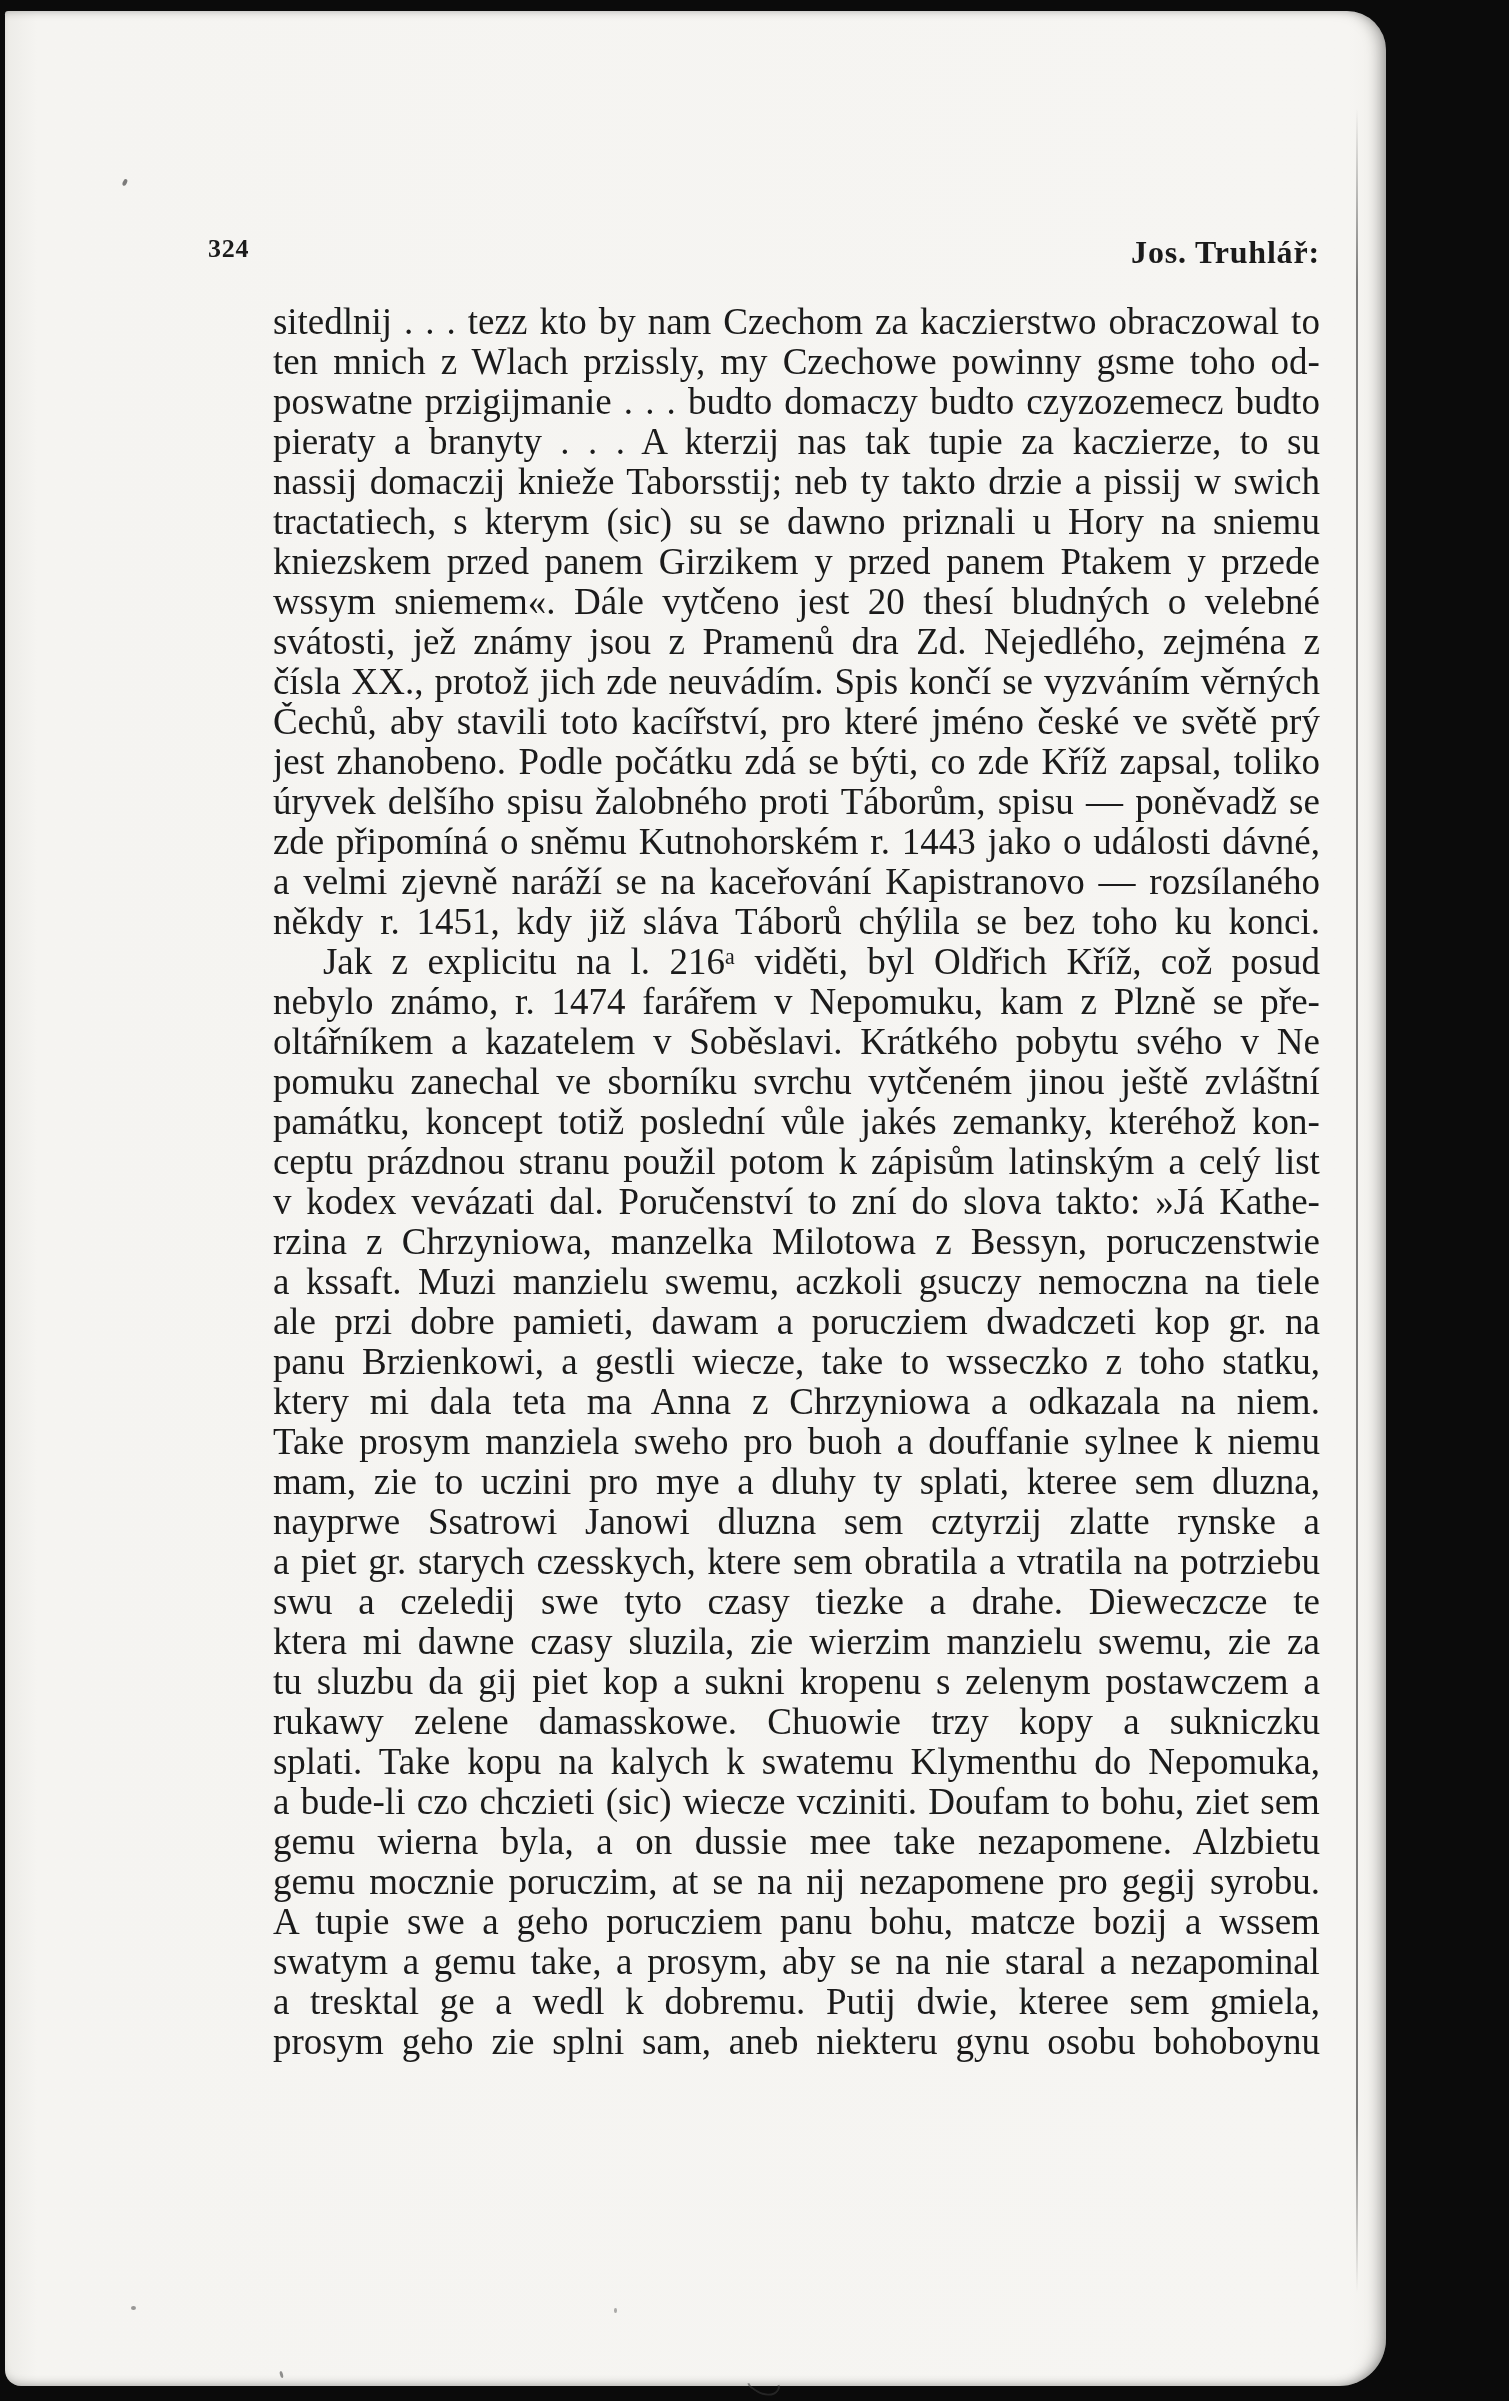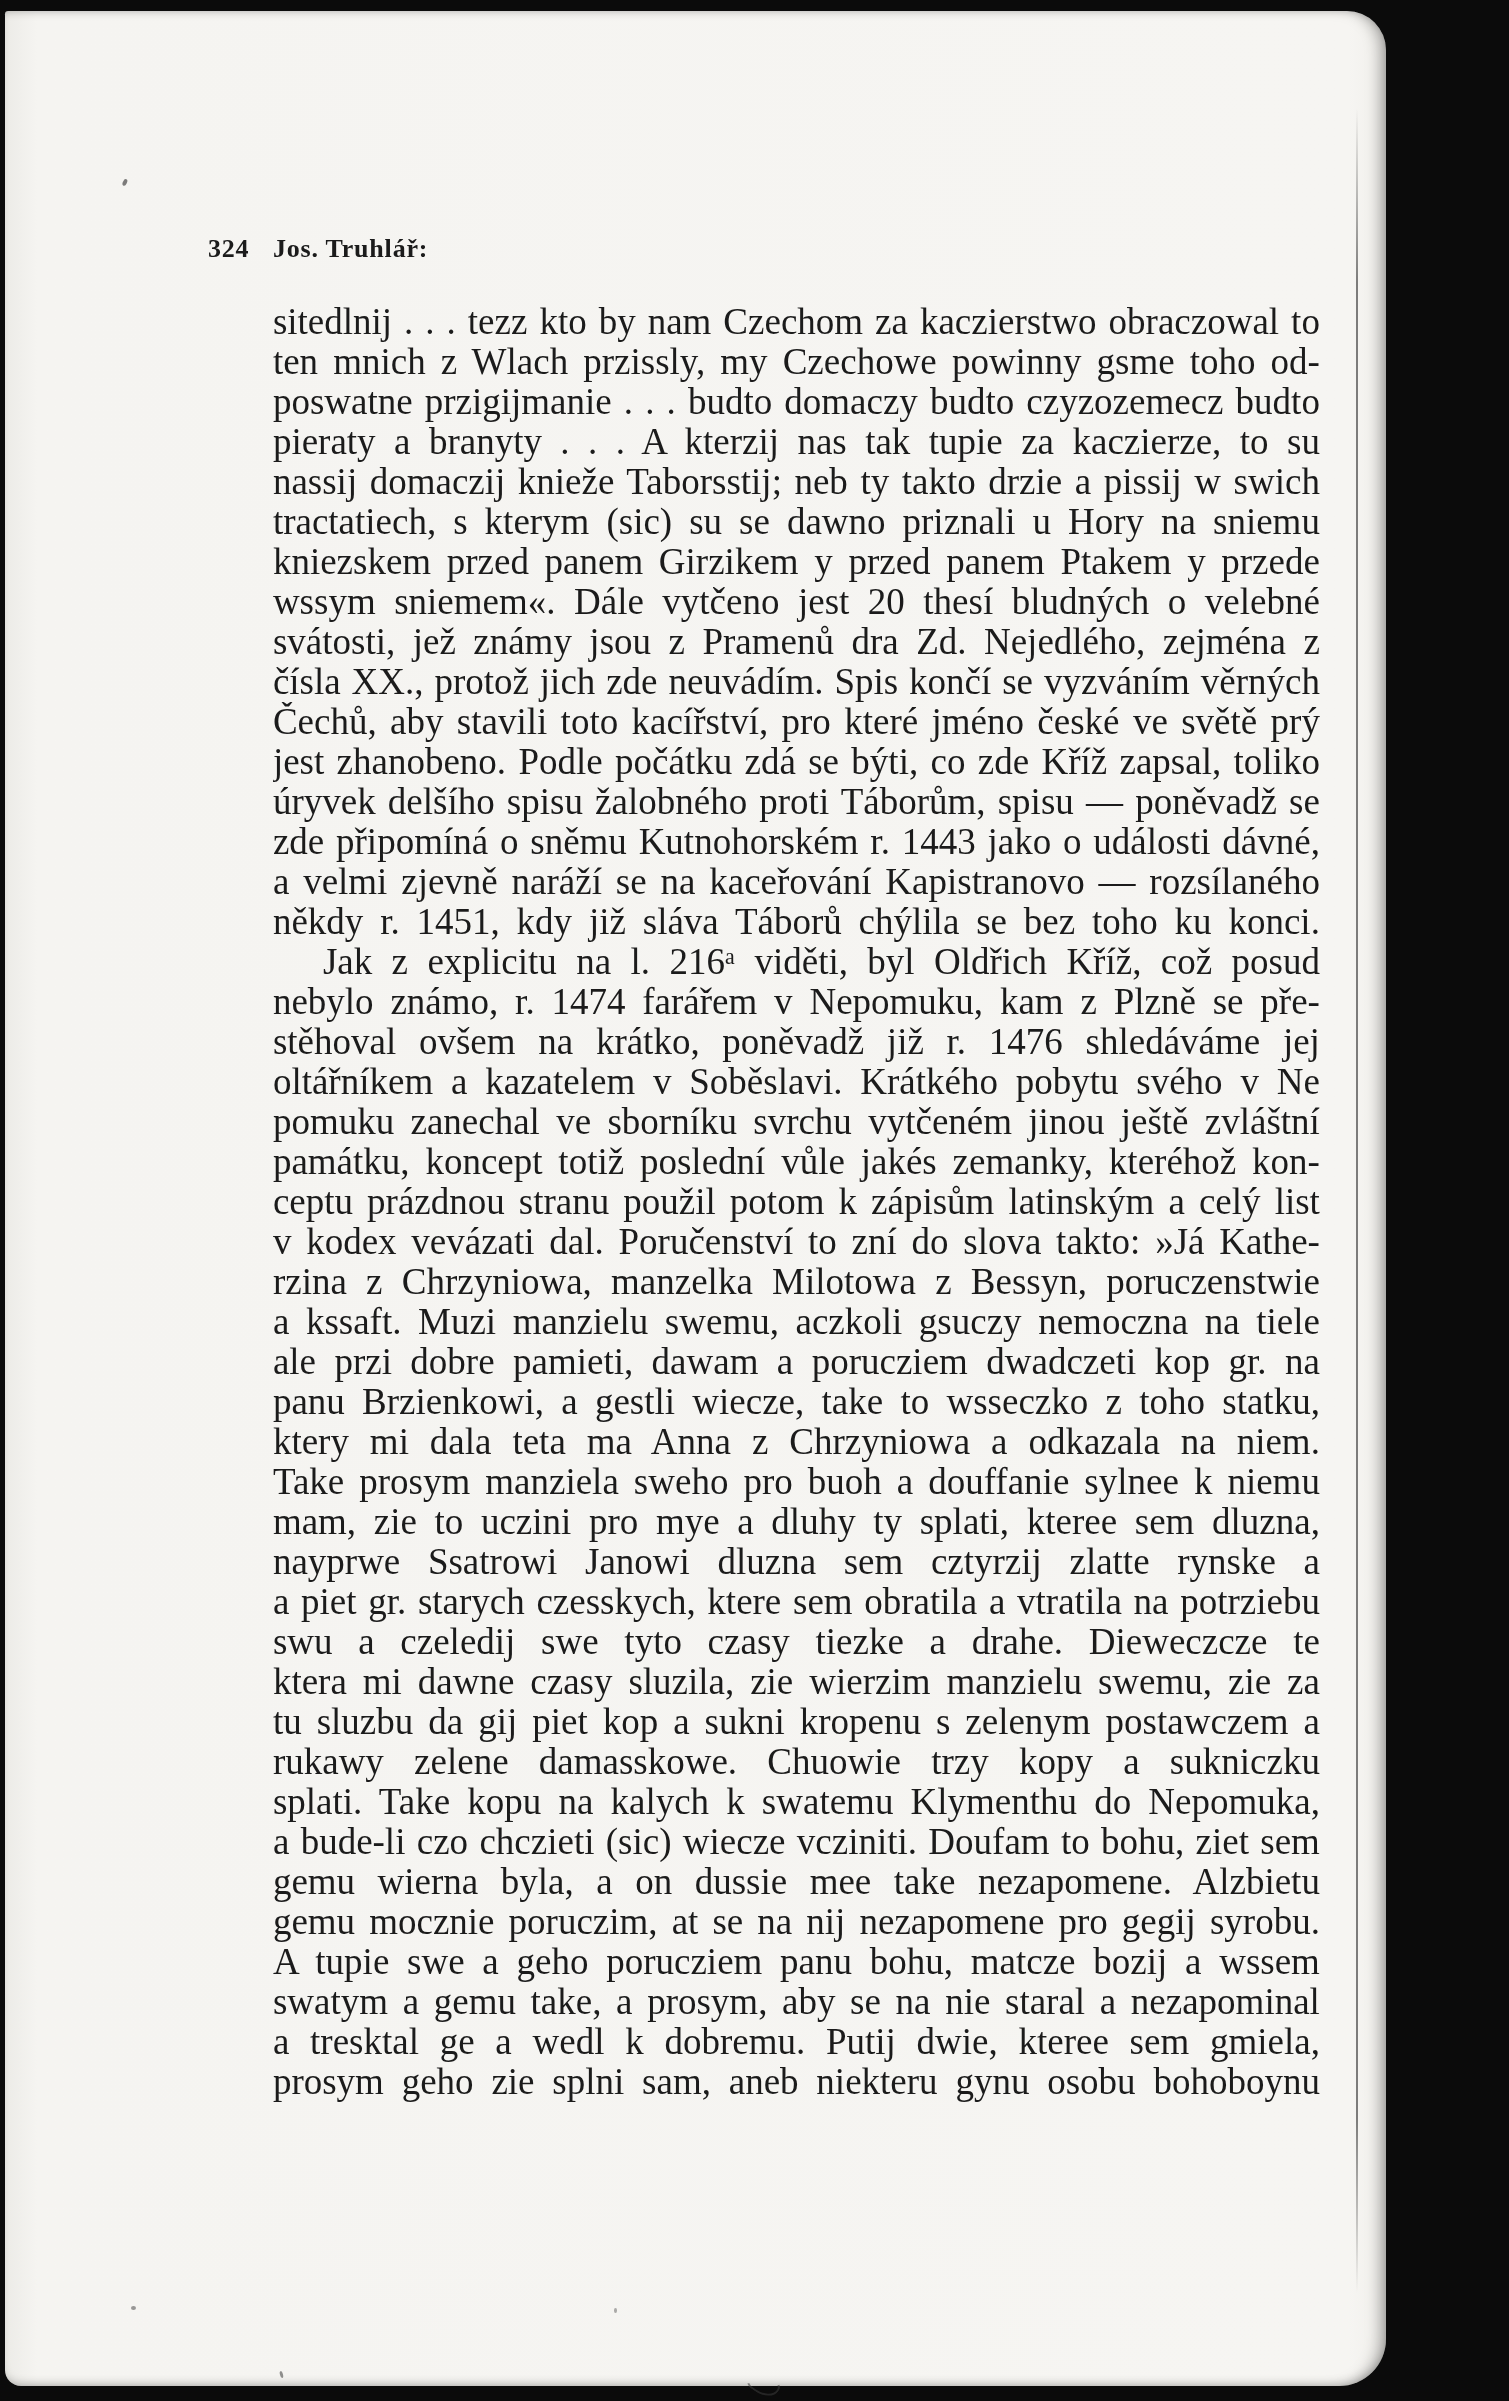--- a/index.html
+++ b/index.html
@@ -24,21 +24,21 @@
     position:absolute;top:97px;right:27.5px;width:2.4px;height:2185px;
     background:linear-gradient(180deg,rgba(20,20,20,0),rgba(25,25,25,.55) 8%,rgba(25,25,25,.55) 92%,rgba(20,20,20,0));
     border-radius:1.6px;
   }
   .page-head-number{
     position:absolute;left:203px;top:223px;
     font-size:26px;font-weight:bold;letter-spacing:0.8px;
   }
   .page-head-title{
     position:absolute;left:268px;top:223px;width:1047px;
-    text-align:left;font-size:26px;font-weight:bold;letter-spacing:0.8px;
+    text-align:right;font-size:32px;font-weight:bold;letter-spacing:0.8px;
   }
   .textblock{
     position:absolute;left:268px;top:291px;width:1047px;
   }
   .line{
     height:40px;line-height:40px;overflow:hidden;
     font-size:37px;
     text-align:justify;text-align-last:justify;
     word-spacing:1.6px;
     white-space:normal;
@@ -79,21 +79,20 @@
         <div class="line">svátosti, jež známy jsou z Pramenů dra Zd. Nejedlého, zejména z jeho</div>
         <div class="line">čísla XX., protož jich zde neuvádím. Spis končí se vyzváním věrných</div>
         <div class="line">Čechů, aby stavili toto kacířství, pro které jméno české ve světě prý</div>
         <div class="line">jest zhanobeno. Podle počátku zdá se býti, co zde Kříž zapsal, toliko</div>
         <div class="line">úryvek delšího spisu žalobného proti Táborům, spisu — poněvadž se</div>
         <div class="line">zde připomíná o sněmu Kutnohorském r. 1443 jako o události dávné,</div>
         <div class="line">a velmi zjevně naráží se na kaceřování Kapistranovo — rozsílaného</div>
         <div class="line">někdy r. 1451, kdy již sláva Táborů chýlila se bez toho ku konci.</div>
         <div class="line indent">Jak z explicitu na l. 216ᵃ viděti, byl Oldřich Kříž, což posud</div>
         <div class="line">nebylo známo, r. 1474 farářem v Nepomuku, kam z Plzně se pře-</div>
-        <div class="line">stěhoval ovšem na krátko, poněvadž již r. 1476 shledáváme jej</div>
         <div class="line">oltářníkem a kazatelem v Soběslavi. Krátkého pobytu svého v Ne</div>
         <div class="line">pomuku zanechal ve sborníku svrchu vytčeném jinou ještě zvláštní</div>
         <div class="line">památku, koncept totiž poslední vůle jakés zemanky, kteréhož kon-</div>
         <div class="line">ceptu prázdnou stranu použil potom k zápisům latinským a celý list</div>
         <div class="line">v kodex vevázati dal. Poručenství to zní do slova takto: »Já Kathe-</div>
         <div class="line">rzina z Chrzyniowa, manzelka Milotowa z Bessyn, poruczenstwie czynim</div>
         <div class="line">a kssaft. Muzi manzielu swemu, aczkoli gsuczy nemoczna na tiele</div>
         <div class="line">ale przi dobre pamieti, dawam a porucziem dwadczeti kop gr. na</div>
         <div class="line">panu Brzienkowi, a gestli wiecze, take to wsseczko z toho statku,</div>
         <div class="line">ktery mi dala teta ma Anna z Chrzyniowa a odkazala na niem.</div>

